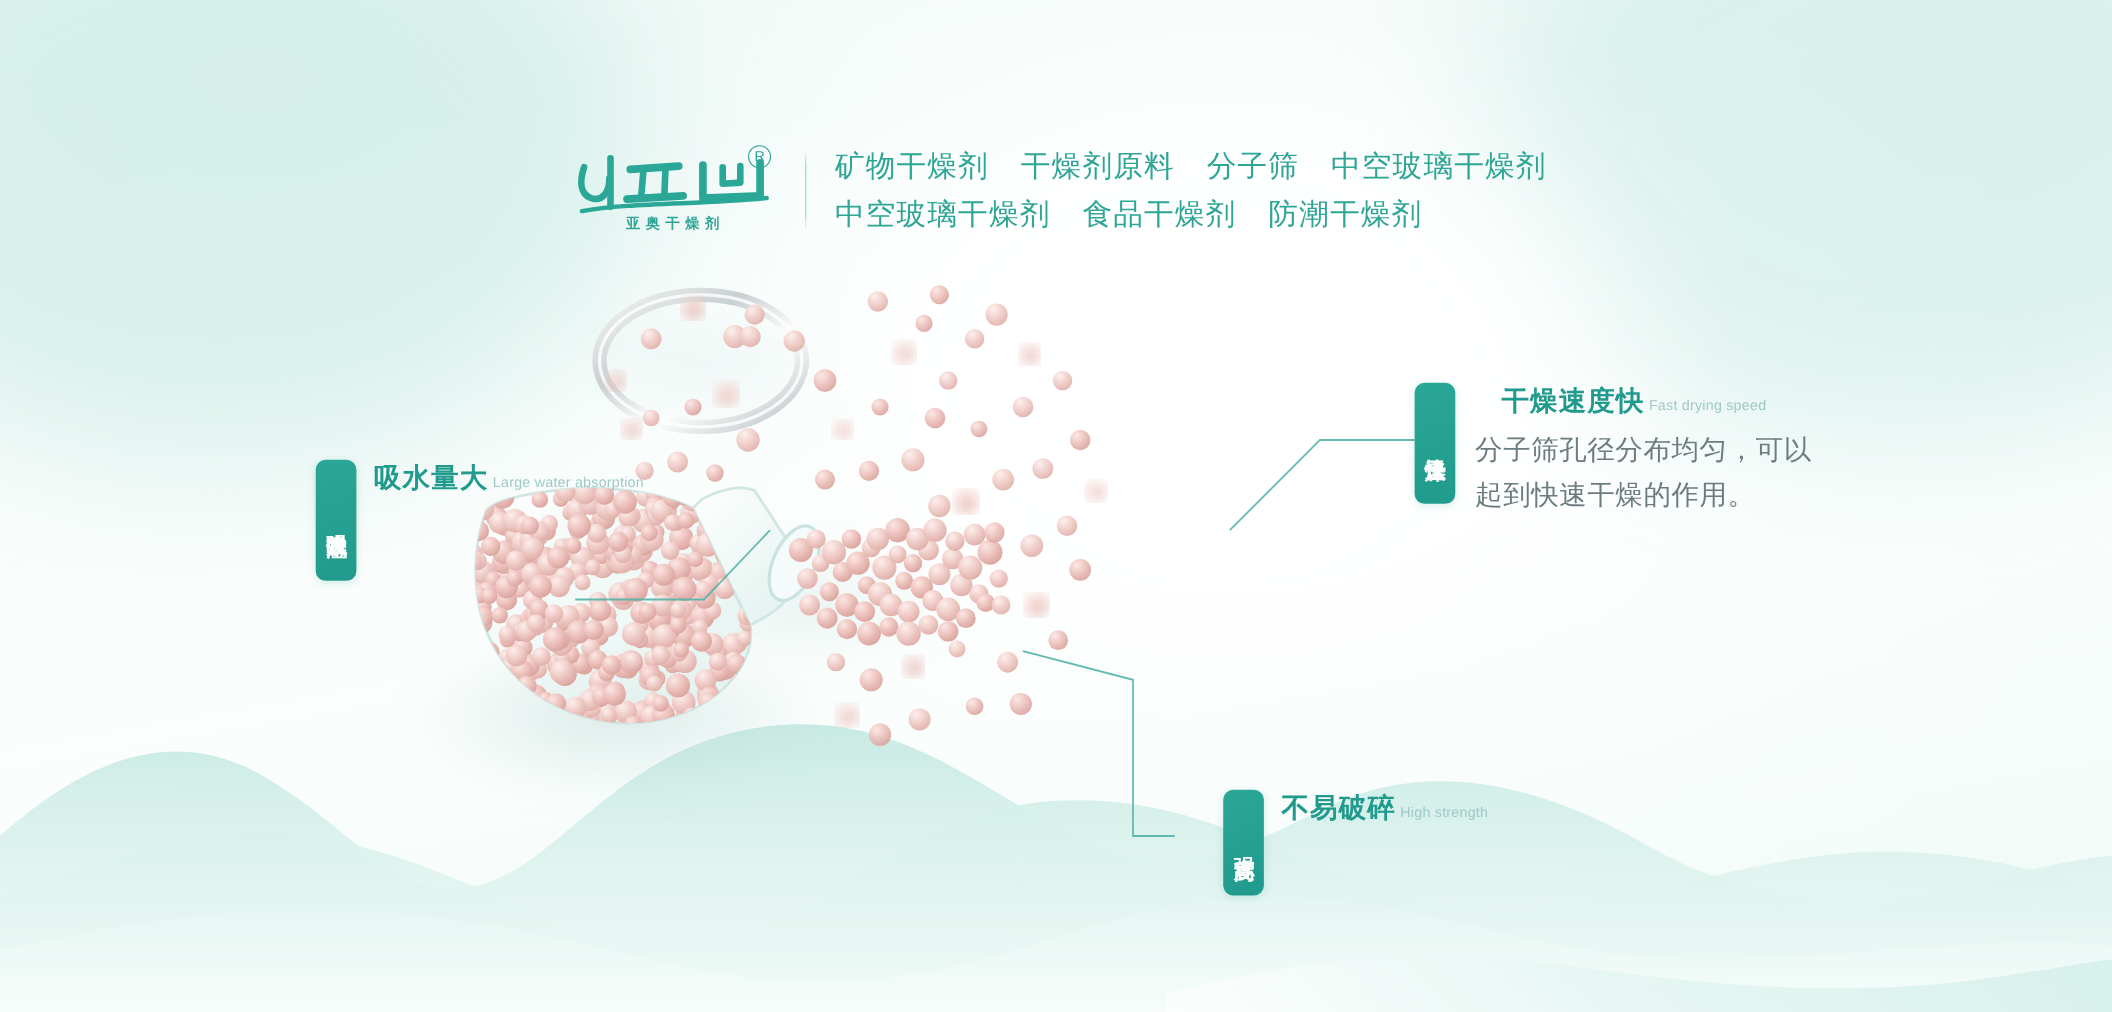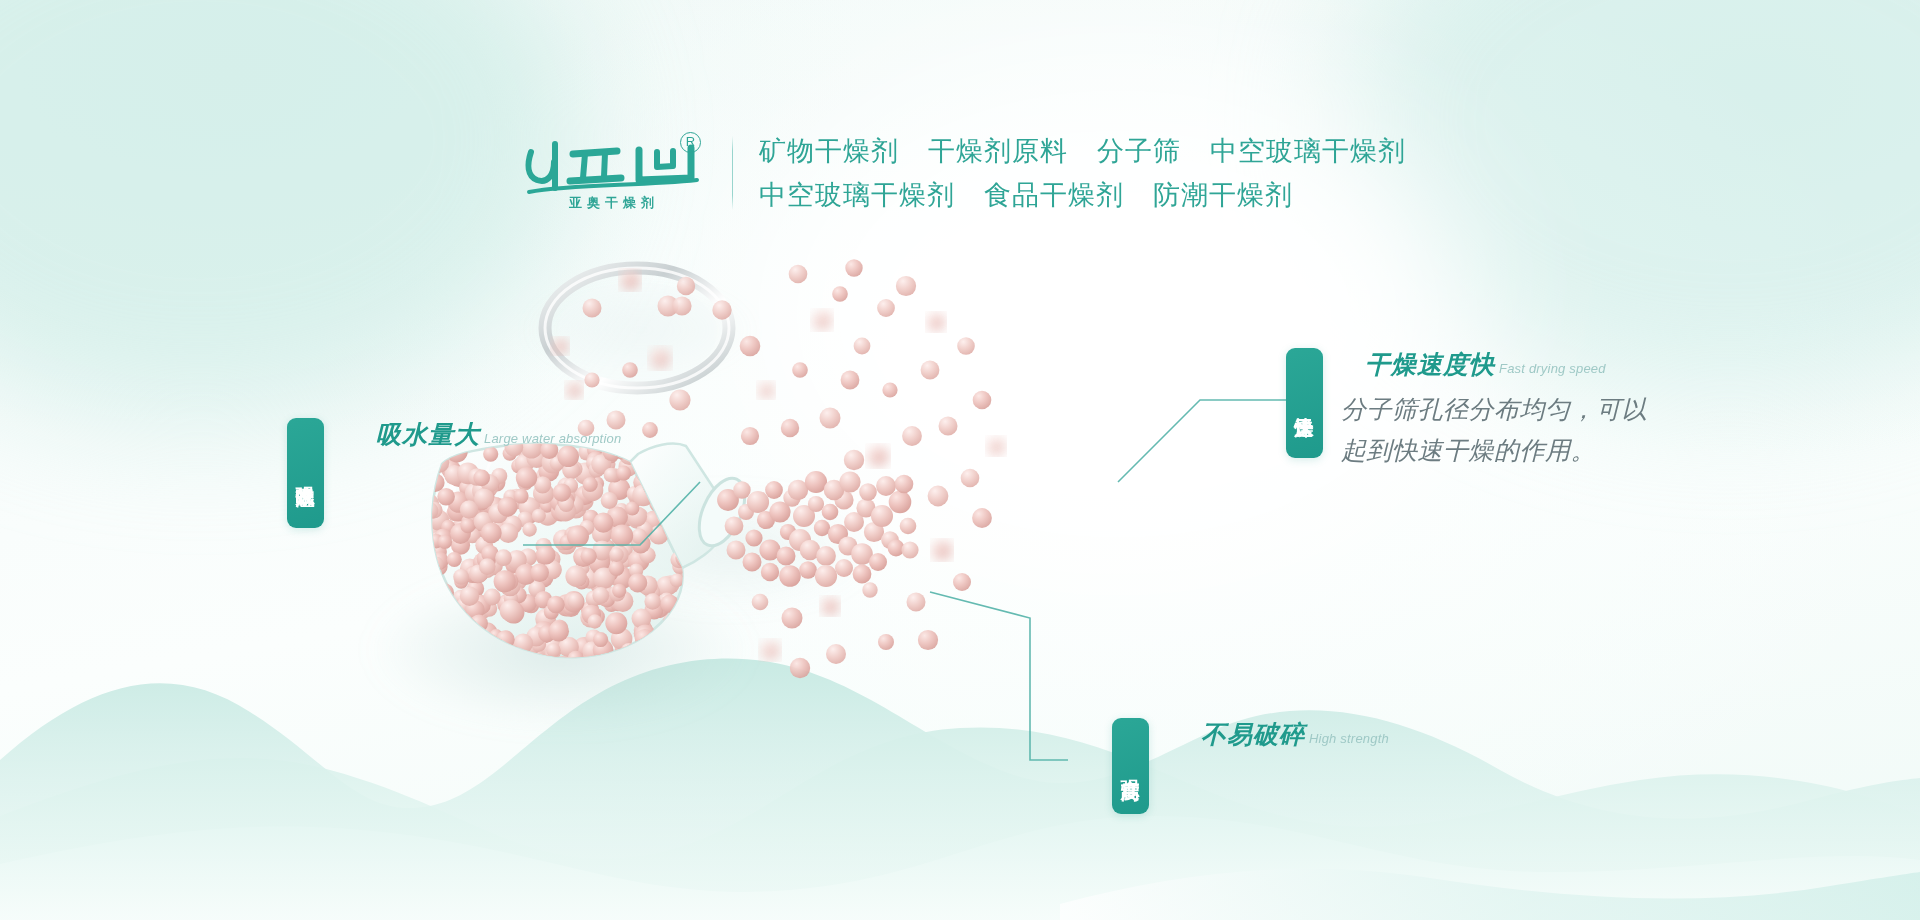--- a/index.html
+++ b/index.html
@@ -92,28 +92,27 @@
     font-weight: bold;
     line-height: 23px;
     letter-spacing: 1px;
     padding: 9px 0 10px 0;
     text-align: center;
     writing-mode: vertical-rl;
     text-orientation: upright;
     display: flex; align-items: center; justify-content: center;
     box-shadow: 0 2px 8px rgba(31,154,140,0.18);
   }
-  .callout-body { padding-left: 16px; font-style: italic; }
+  .callout-body { padding-left: 16px; }
   .callout-title-row { display: flex; align-items: baseline; white-space: nowrap; }
   .callout-title {
     color: #1f9a8c;
     font-size: 25px;
     font-weight: bold;
     letter-spacing: 1px;
-    margin-left: 36px;
   }
   .callout-title-en {
     color: #9fc9c6;
     font-size: 13px;
     margin-left: 4px;
     letter-spacing: 0.2px;
     text-align: center;
   }
   .callout-desc {
     margin-top: 8px;

